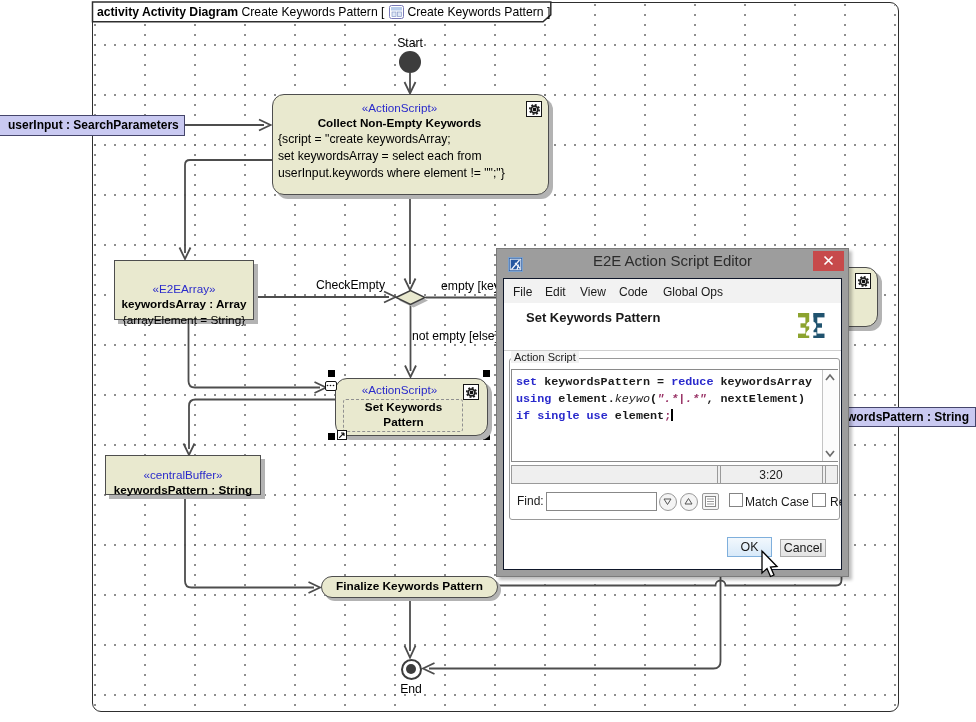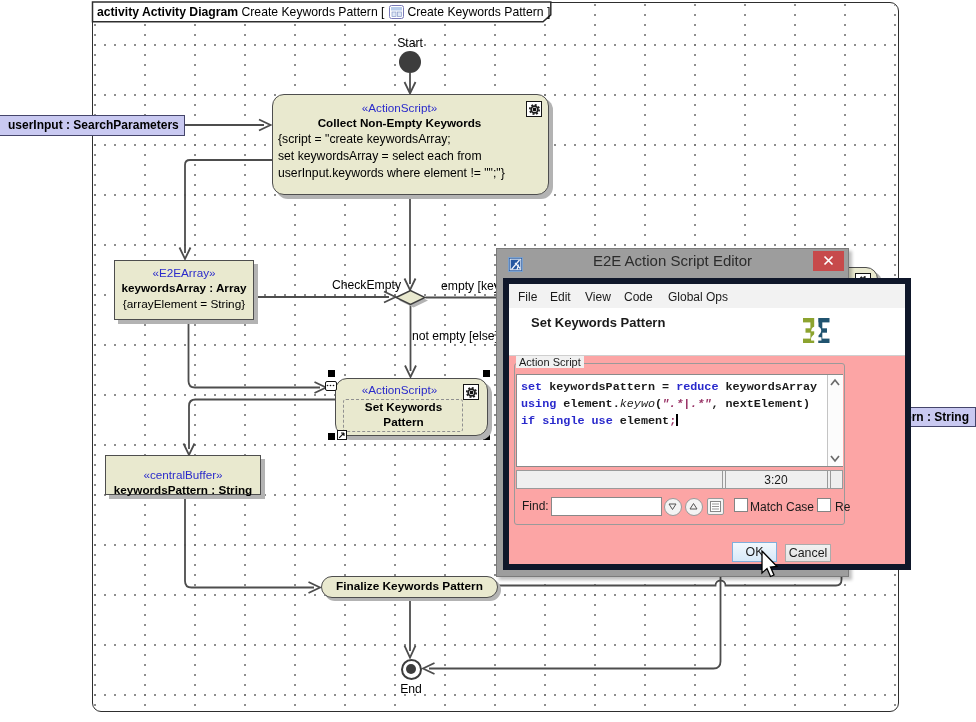--- a/index.html
+++ b/index.html
@@ -88,27 +88,27 @@
     <span class="nm">Collect Non-Empty Keywords</span>
     </div>
     <div style="text-align:left;padding-left:5px;font-size:12.2px;line-height:16.8px;">{script = "create keywordsArray;<br>set keywordsArray = select each from<br>userInput.keywords where element != "";"}</div>
   </div>
   <div class="gear" style="left:526px;top:101px;"><svg width="13" height="13" viewBox="0 0 13 13">
       <circle cx="6.5" cy="6.5" r="4.7" fill="none" stroke="#1d1d1d" stroke-width="1.7" stroke-dasharray="1.9 1.75"></circle>
       <circle cx="6.5" cy="6.5" r="3.4" fill="#c9c9c9" stroke="#1d1d1d" stroke-width="1.7"></circle>
       <rect x="5" y="5" width="3" height="3" fill="#111"></rect>
     </svg></div>
 
-  <div class="bn" style="left:114px;top:260px;width:140px;height:60px;padding-top:4px;">
+  <div class="bn" style="left:114px;top:260px;width:140px;height:60px;padding-top:20px;">
     <span class="st">«E2EArray»</span>
     <span class="nm">keywordsArray : Array</span>
     <span class="plain">{arrayElement = String}</span>
   </div>
 
-  <div class="lbl" style="left:401px;top:278px;transform:translateX(-100%);">CheckEmpty</div>
+  <div class="lbl" style="left:385px;top:278px;transform:translateX(-100%);">CheckEmpty</div>
   <div class="lbl" style="left:441px;top:279px;">empty [keywo</div>
   <div class="lbl" style="left:412px;top:329px;">not empty [else]</div>
 
   <div class="abs" style="left:328px;top:370px;width:7px;height:7px;background:#000;"></div>
   <div class="abs" style="left:483px;top:370px;width:7px;height:7px;background:#000;"></div>
   <div class="abs" style="left:328px;top:433px;width:7px;height:7px;background:#000;"></div>
   <div class="abs" style="left:483px;top:433px;width:7px;height:7px;background:#000;"></div>
 
   <div class="bn rnd" style="left:335px;top:378px;width:153px;height:58px;padding-top:3px;">
     <span class="st" style="margin-right:24px;">«ActionScript»</span>
@@ -155,21 +155,21 @@
       <rect x="0.5" y="0.5" width="14" height="14" fill="#2456a0" stroke="#7aa0cc"></rect>
       <rect x="2.2" y="2.2" width="10.6" height="10.6" fill="none" stroke="#e8eef6" stroke-width="1"></rect>
       <path d="M3.5,12.5 L11.5,3 M12.3,11.5 L7,5.8 M9,12.8 L10.5,7.5" stroke="#f2f5fa" stroke-width="1.2" fill="none"></path>
     </svg>
     <div class="abs" style="left:0;top:3px;width:100%;text-align:center;font-size:15px;color:#2c2c2c;">E2E Action Script Editor</div>
 
     <div class="abs" style="left:316px;top:2px;width:31px;height:20px;background:#c74a4b;color:#fff;text-align:center;"><svg width="11" height="11" viewBox="0 0 11 11" style="margin-top:4px">
         <path d="M1.5,1.5 L9.5,9.5 M9.5,1.5 L1.5,9.5" stroke="#fff" stroke-width="1.7"></path>
       </svg></div>
 
-    <div class="abs" style="left:6px;top:29px;width:408px;height:292px;background:#fca5a5;border:6px solid #0f172a;box-sizing:border-box;overflow:hidden;font-size:12px;color:#1a1a1a;">
+    <div class="abs" style="left:6px;top:29px;width:339px;height:292px;background:#ffffff;border:1px solid #0f172a;box-sizing:border-box;overflow:hidden;font-size:12px;color:#1a1a1a;">
 
       <div class="abs" style="left:0;top:0;width:100%;height:24px;background:#f2f2f2;">
         <span class="abs" style="left:9px;top:6px;">File</span>
         <span class="abs" style="left:41px;top:6px;text-align:right;">Edit</span>
         <span class="abs" style="left:76px;top:6px;">View</span>
         <span class="abs" style="left:115px;top:6px;">Code</span>
         <span class="abs" style="left:159px;top:6px;">Global Ops</span>
       </div>
 
       <div class="abs" style="left:0;top:24px;width:100%;height:47px;background:#ffffff;border-bottom:1px solid #cfcfcf;">

